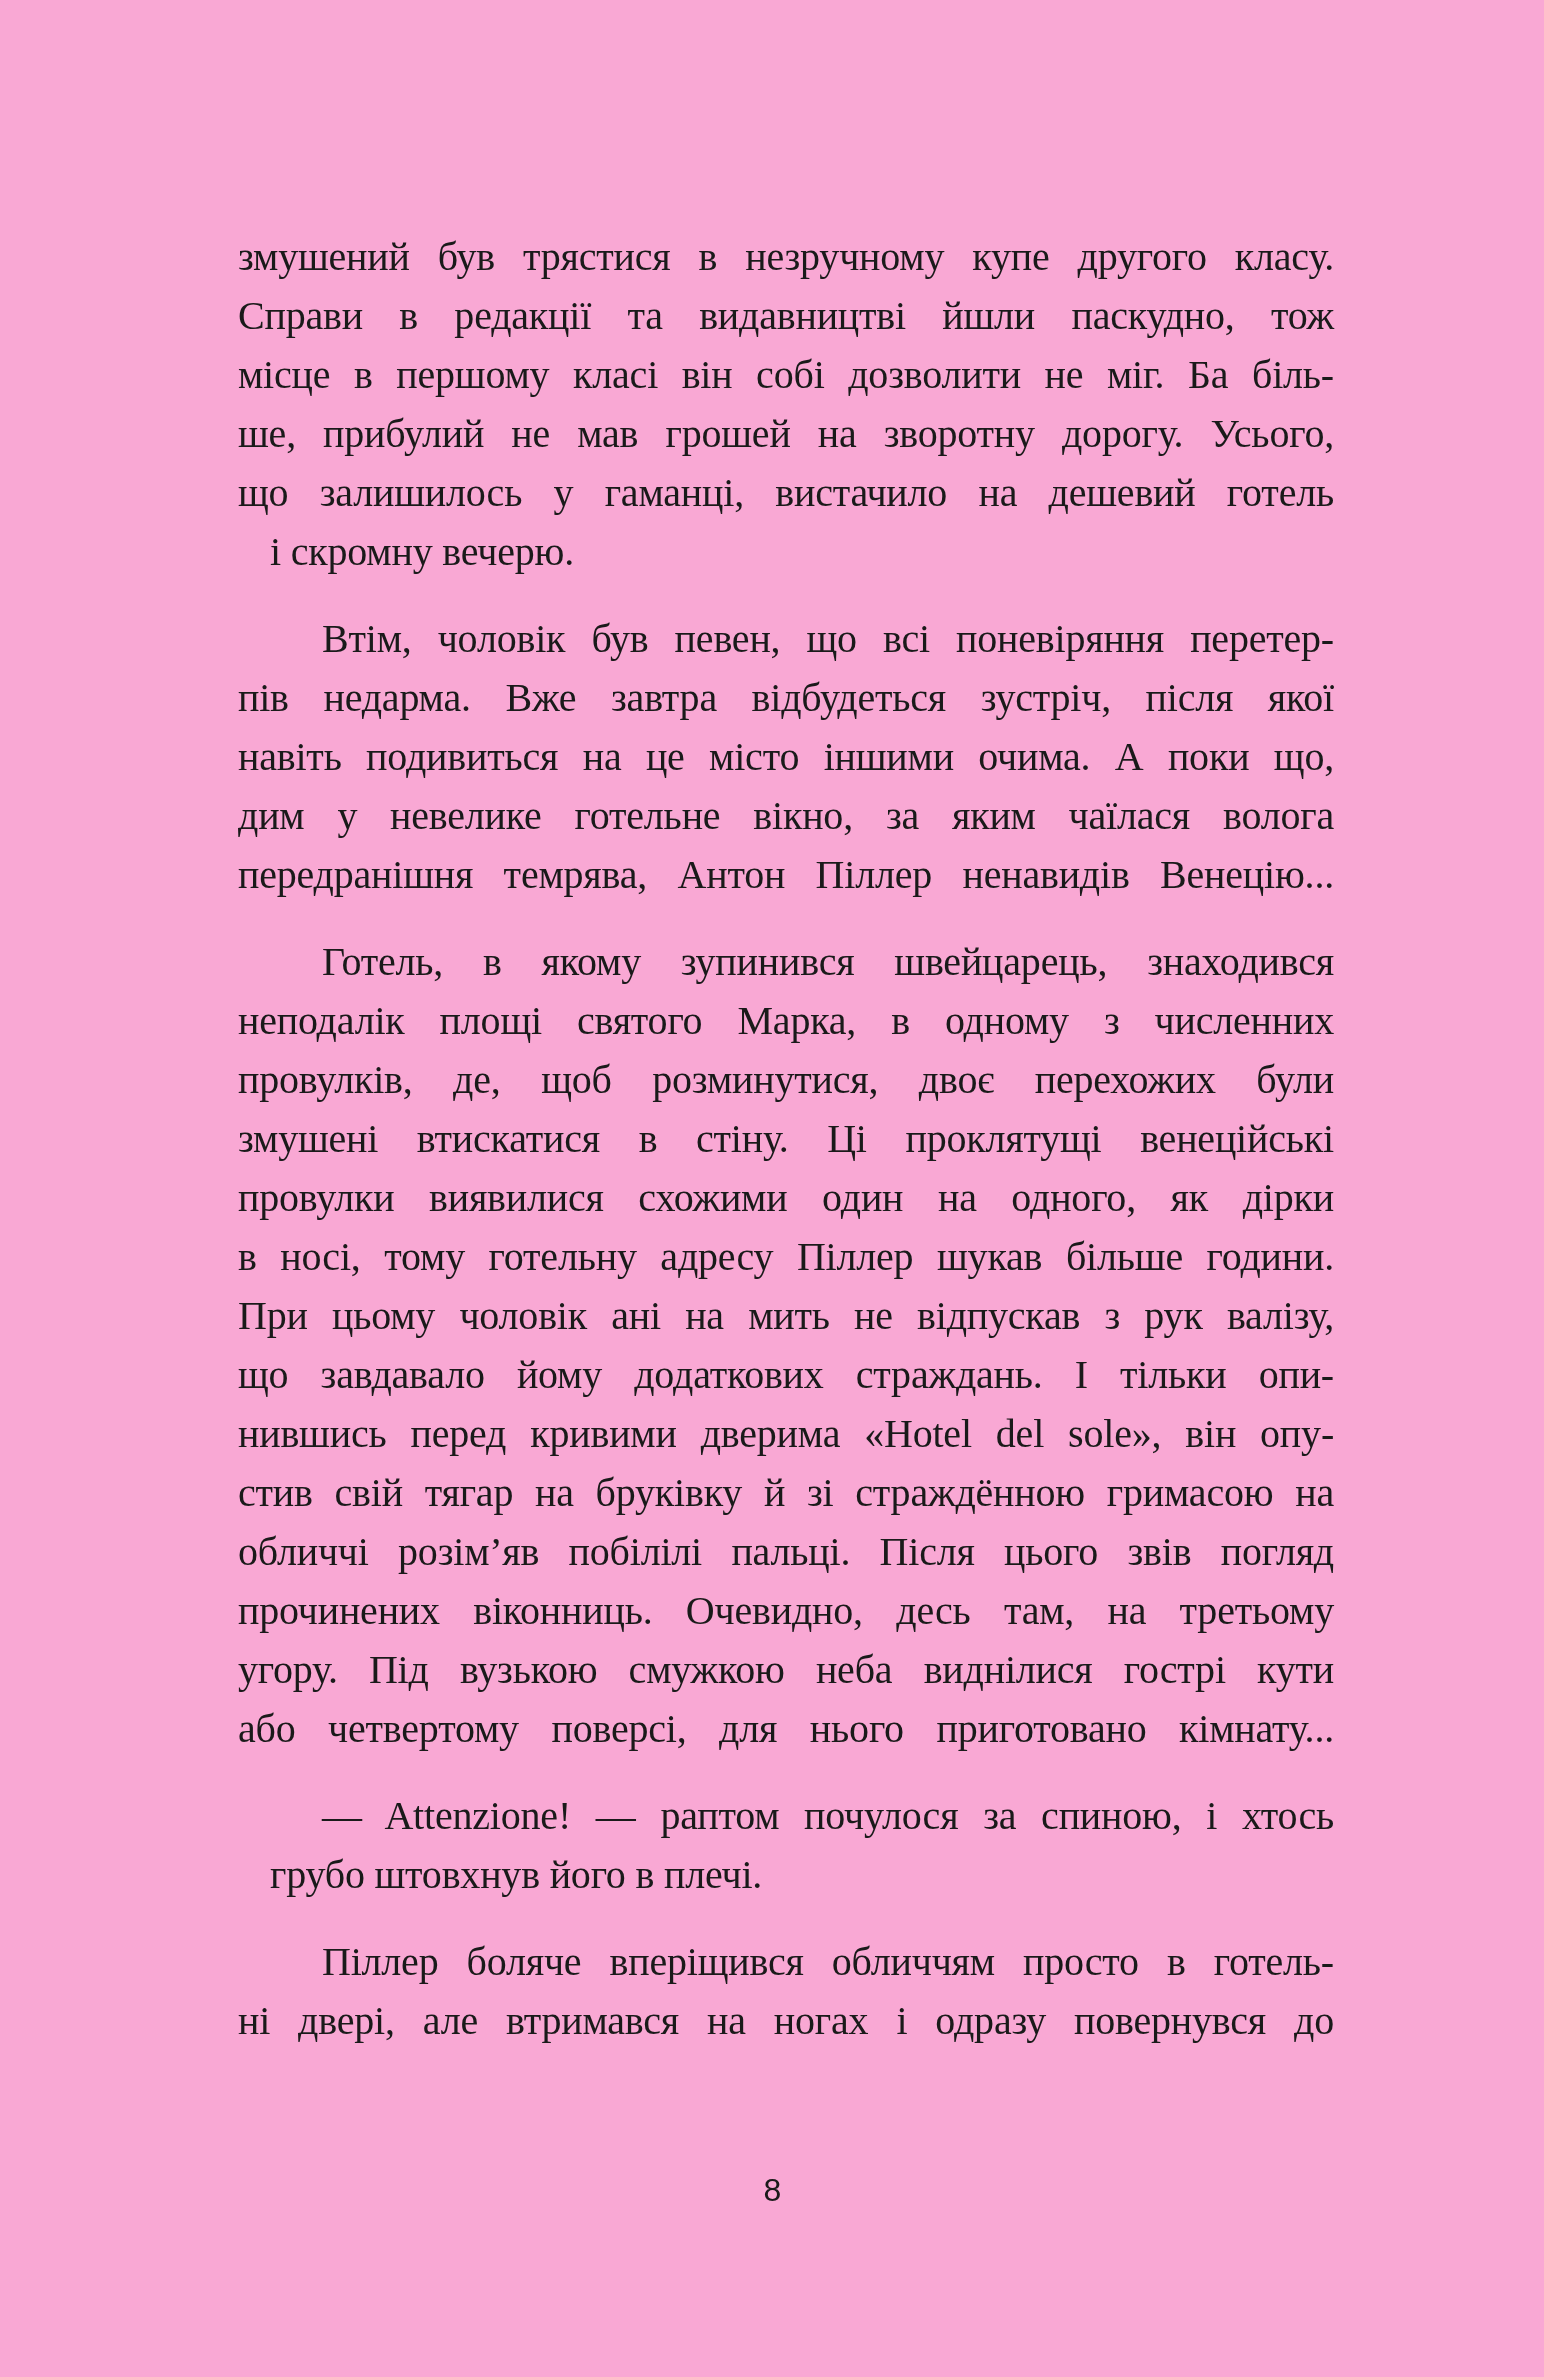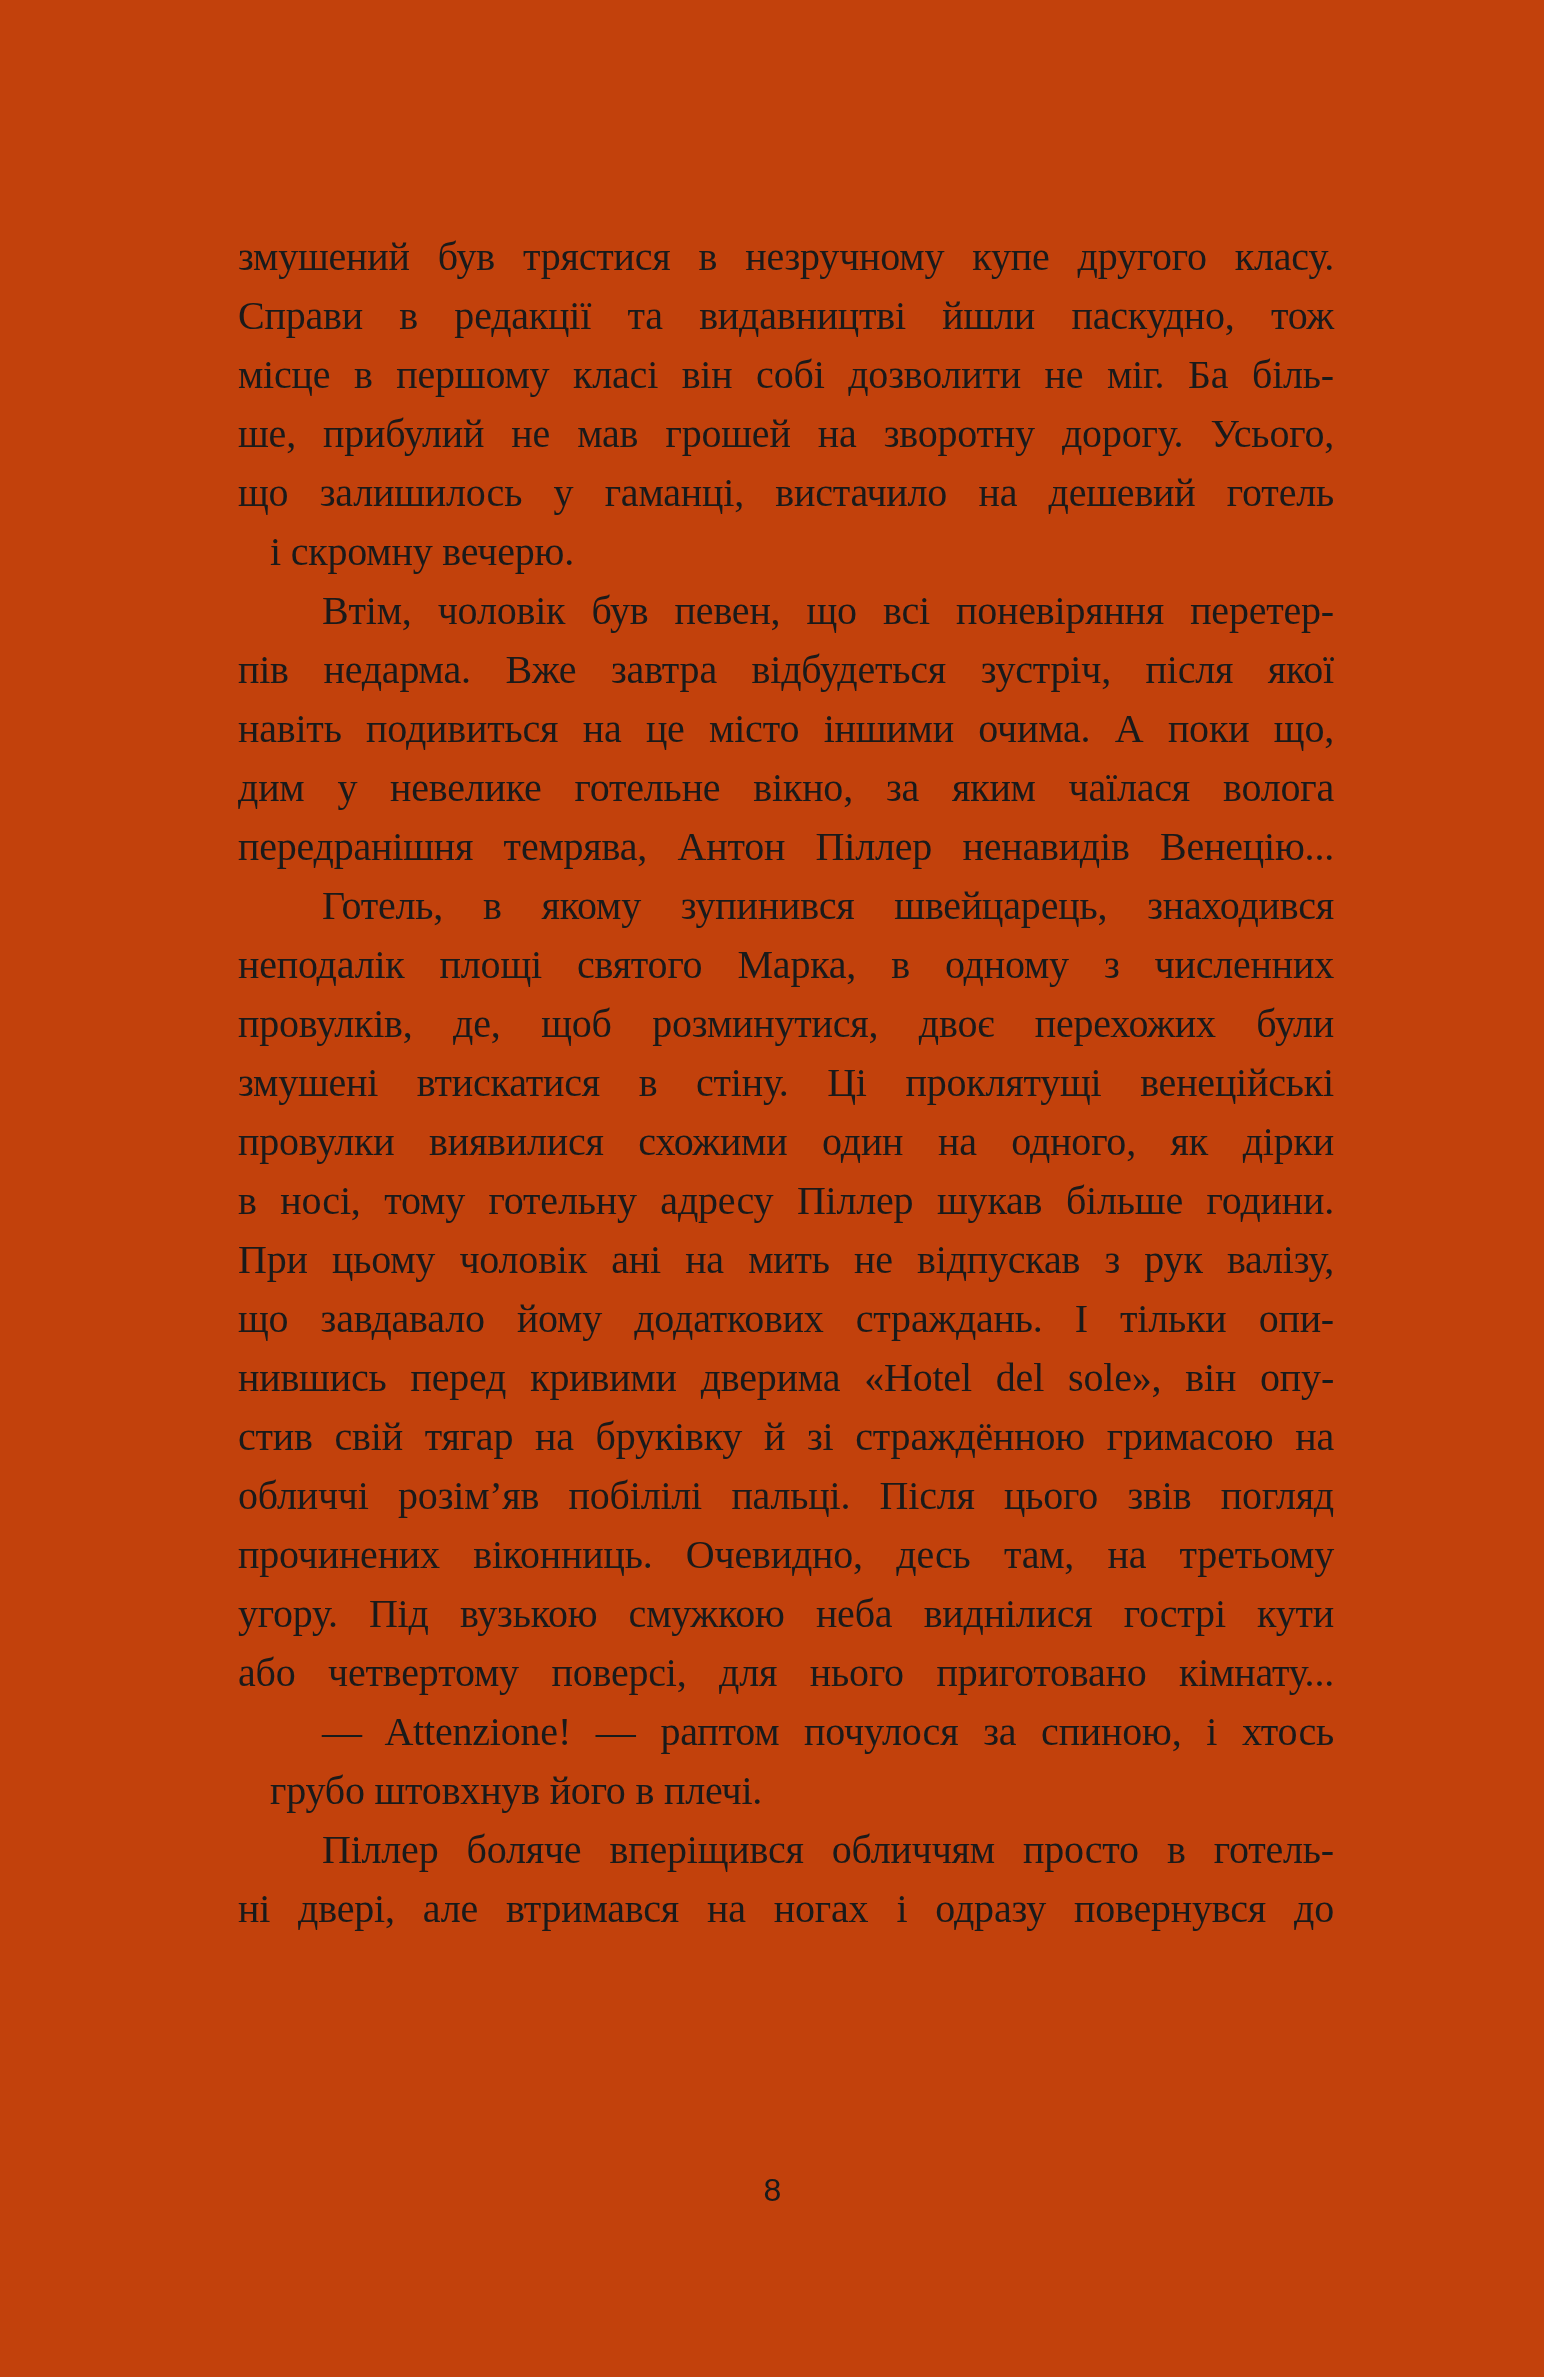--- a/index.html
+++ b/index.html
@@ -1,31 +1,31 @@
 <!DOCTYPE html>
 <html style="font-size:13px"><head>
 <meta charset="utf-8">
 <style>
   html, body { margin: 0; padding: 0; background: #ffffff; }
   body { width: 1545px; height: 2377px; position: relative; overflow: hidden; }
   .page {
-    position: absolute; left: 0; top: 0; width: 1545px; height: 2377px; background: #c2410c;
+    position: absolute; left: 0; top: 0; width: 1545px; height: 2377px; background: #f9a8d4;
   }
   .text-block {
     position: absolute; left: 238px; top: 227px; width: 1096px;
     font-family: "Liberation Serif", "DejaVu Serif", serif;
     font-size: 40px; color: #1a1a1a; letter-spacing: -0.2px;
   }
   .line {
     height: 59px; line-height: 59px; white-space: nowrap;
     text-align: justify; text-align-last: justify;
     display: block; overflow: visible;
   }
   .line.last { text-align-last: left; margin-left: 32px; }
-  .line.indent { padding-left: 84px; }
+  .line.indent { padding-left: 84px; margin-top: 28px; }
   .it { }
   .page-number {
     position: absolute; left: 0; width: 1545px; top: 2172px; text-align: center;
     font-family: "Liberation Sans", "DejaVu Sans", sans-serif; font-size: 32px; color: #1a1a1a;
   }
 </style>
 </head>
 <body>
 
 <div class="page">

